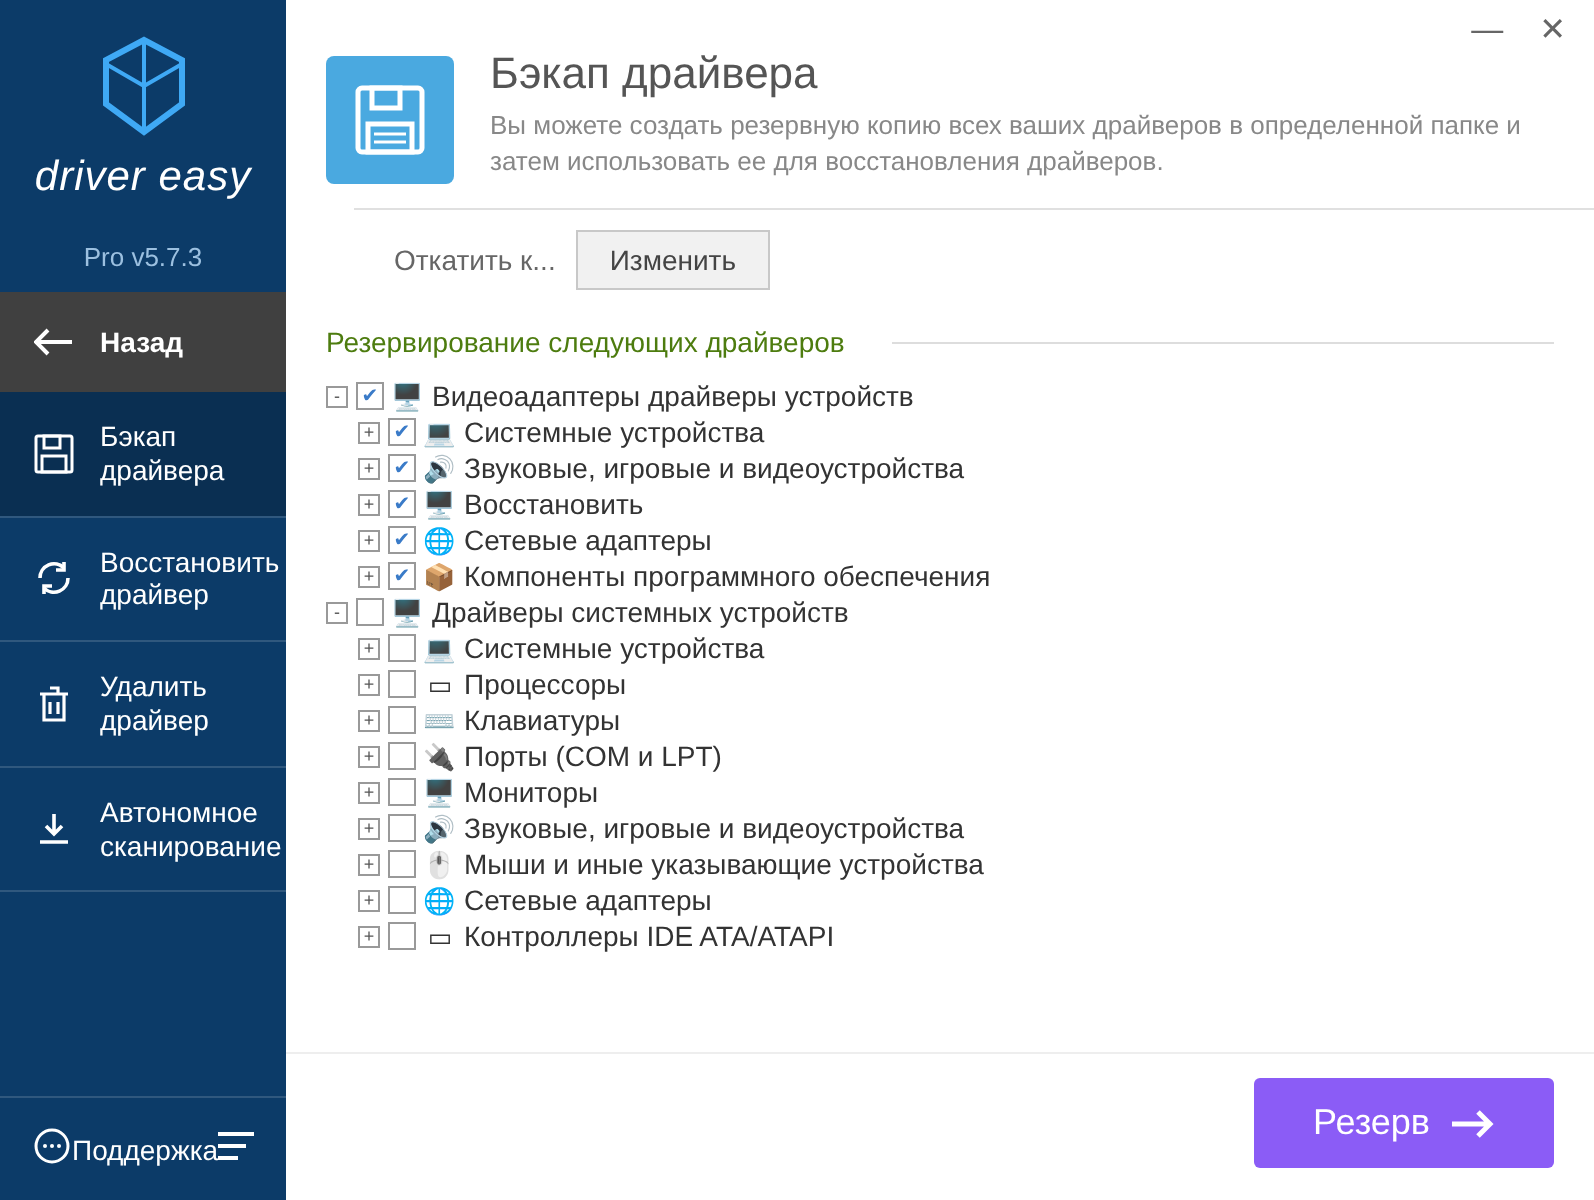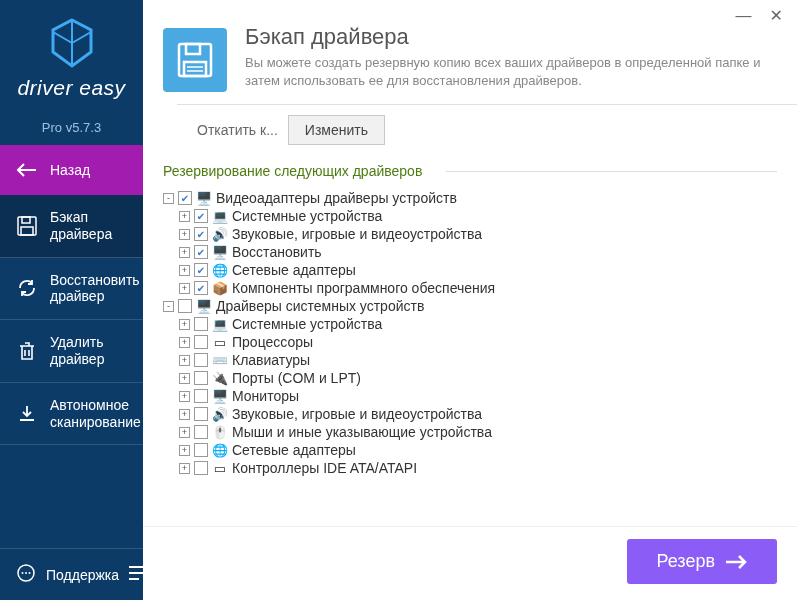--- a/index.html
+++ b/index.html
@@ -5,28 +5,28 @@
 * { margin: 0; padding: 0; box-sizing: border-box; font-family: "Segoe UI", Arial, sans-serif; }
 body { width: 797px; height: 600px; overflow: hidden; display: flex; background: #fff; }
 
 .sidebar { width: 143px; background: #0c3b68; display: flex; flex-direction: column; color: #fff; flex-shrink: 0; }
 .logo-area { padding: 18px 0 10px; text-align: center; }
 .logo-svg { display: inline-block; }
 .brand { font-size: 21px; font-weight: 300; font-style: italic; margin-top: 4px; letter-spacing: 0.5px; }
 .version { font-size: 13px; color: #9cc0e0; margin-top: 20px; }
 
 .nav-item { display: flex; align-items: center; padding: 14px 16px; font-size: 14px; cursor: pointer; gap: 12px; }
-.nav-item.back { background: #a21caf; }
+.nav-item.back { background: #404040; font-weight: bold; }
 .nav-item.active { background: #0a2f52; }
 .nav-icon { width: 22px; height: 22px; flex-shrink: 0; display: flex; align-items: center; justify-content: center; }
 .nav-label { line-height: 1.2; }
 
 .divider { height: 1px; background: rgba(255,255,255,0.15); margin: 0; }
 
-.footer { margin-top: auto; display: flex; align-items: center; padding: 14px 16px; gap: 10px; font-size: 14px; border-top: 1px solid rgba(255,255,255,0.15); }
+.footer { margin-top: auto; display: flex; align-items: center; padding: 14px 16px; font-size: 14px; border-top: 1px solid rgba(255,255,255,0.15); }
 
 .main { flex: 1; display: flex; flex-direction: column; background: #fff; }
 .titlebar { display: flex; justify-content: flex-end; padding: 8px 14px 0; gap: 18px; color: #666; }
 .titlebar span { cursor: pointer; font-size: 16px; line-height: 1; }
 
 .header { display: flex; padding: 0 20px 12px; gap: 18px; }
 .header-icon { width: 64px; height: 64px; background: #4aa9e0; border-radius: 4px; display: flex; align-items: center; justify-content: center; flex-shrink: 0; margin-top: 4px; }
 .header-text h1 { font-size: 22px; font-weight: 400; color: #555; margin-bottom: 4px; }
 .header-text p { font-size: 13px; color: #888; line-height: 1.4; }
 

